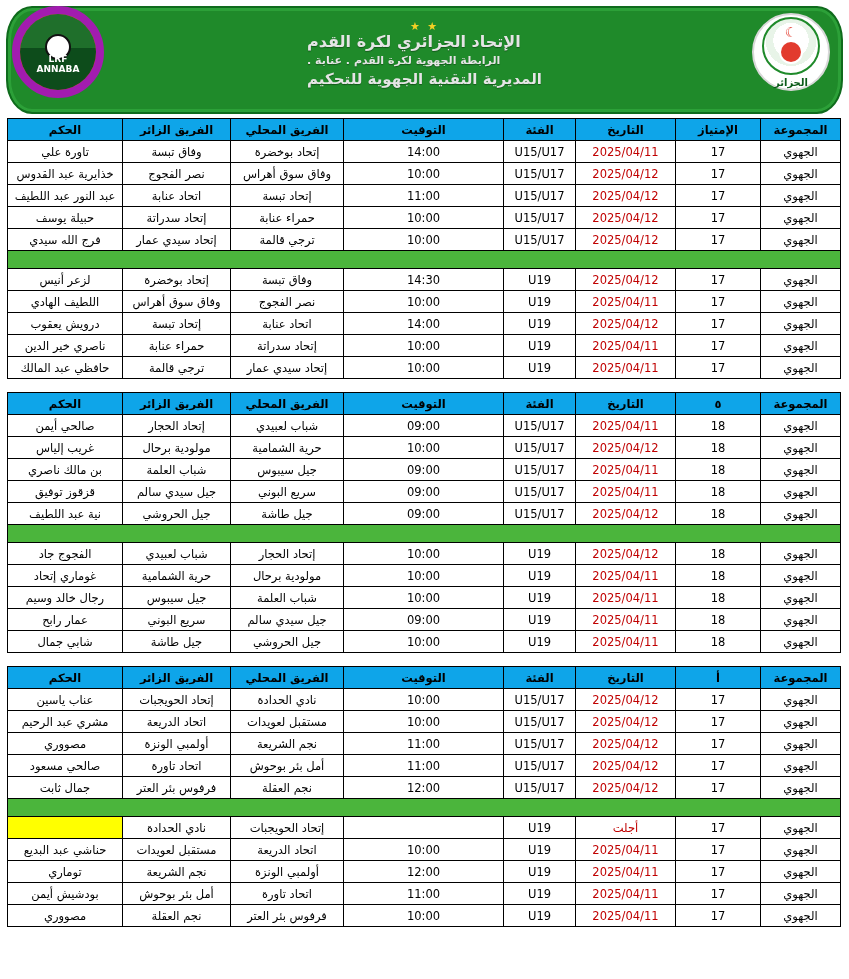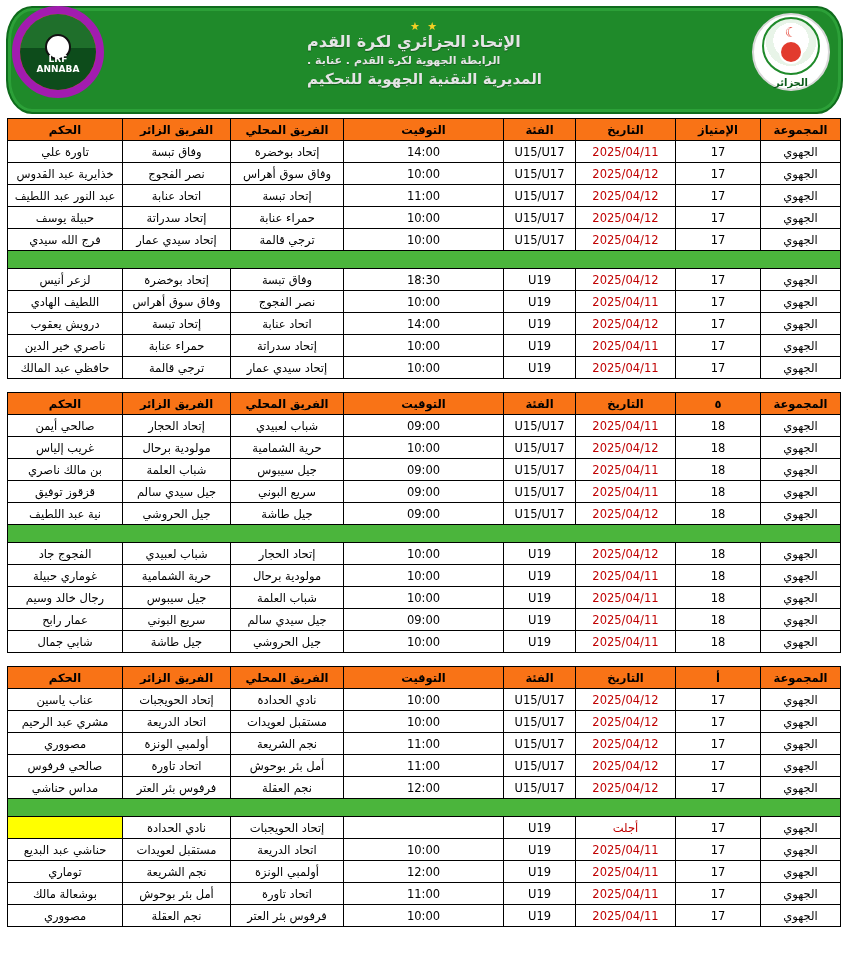--- a/index.html
+++ b/index.html
@@ -108,21 +108,21 @@
   table.sched td{
     border:1px solid #000;
     height:21px;
     font-size:11.5px;
     text-align:center;
     vertical-align:middle;
     padding:0 2px;
     white-space:nowrap;
     overflow:hidden;
   }
-  td.hdr{font-weight:bold;font-size:11.5px;background:#f97316;}
+  td.hdr{font-weight:bold;font-size:11.5px;background:#0ea5e9;}
   td.date{color:#c00000;}
   .col-grp{width:80px;}
   .col-pts{width:85px;}
   .col-date{width:100px;}
   .col-cat{width:72px;}
   .col-time{width:160px;}
   .col-home{width:113px;}
   .col-away{width:108px;}
   .col-ref{width:115px;}
 
@@ -249,21 +249,21 @@
 
       <tr class="green">
         <td colspan="8"></td>
       </tr>
 
       <tr>
         <td>الجهوي</td>
         <td>17</td>
         <td class="date">2025/04/12</td>
         <td>U19</td>
-        <td>18:30</td>
+        <td>14:30</td>
         <td>وفاق تبسة</td>
         <td>إتحاد بوخضرة</td>
         <td>لزعر أنيس</td>
       </tr>
       <tr>
         <td>الجهوي</td>
         <td>17</td>
         <td class="date">2025/04/11</td>
         <td>U19</td>
         <td>10:00</td>
@@ -395,21 +395,21 @@
         <td>الفجوج جاد</td>
       </tr>
       <tr>
         <td>الجهوي</td>
         <td>18</td>
         <td class="date">2025/04/11</td>
         <td>U19</td>
         <td>10:00</td>
         <td>مولودية برحال</td>
         <td>حرية الشمامية</td>
-        <td>غوماري حبيلة</td>
+        <td>غوماري إتحاد</td>
       </tr>
       <tr>
         <td>الجهوي</td>
         <td>18</td>
         <td class="date">2025/04/11</td>
         <td>U19</td>
         <td>10:00</td>
         <td>شباب العلمة</td>
         <td>جيل سيبوس</td>
         <td>رجال خالد وسيم</td>
@@ -493,31 +493,31 @@
         <td>مصووري</td>
       </tr>
       <tr>
         <td>الجهوي</td>
         <td>17</td>
         <td class="date">2025/04/12</td>
         <td>U15/U17</td>
         <td>11:00</td>
         <td>أمل بئر بوحوش</td>
         <td>اتحاد تاورة</td>
-        <td>صالحي فرفوس</td>
+        <td>صالحي مسعود</td>
       </tr>
       <tr>
         <td>الجهوي</td>
         <td>17</td>
         <td class="date">2025/04/12</td>
         <td>U15/U17</td>
         <td>12:00</td>
         <td>نجم العقلة</td>
         <td>فرفوس بئر العتر</td>
-        <td>مداس حناشي</td>
+        <td>جمال ثابت</td>
       </tr>
 
       <tr class="green">
         <td colspan="8"></td>
       </tr>
 
       <tr>
         <td>الجهوي</td>
         <td>17</td>
         <td class="date">أجلت</td>
@@ -548,21 +548,21 @@
         <td>توماري</td>
       </tr>
       <tr>
         <td>الجهوي</td>
         <td>17</td>
         <td class="date">2025/04/11</td>
         <td>U19</td>
         <td>11:00</td>
         <td>اتحاد تاورة</td>
         <td>أمل بئر بوحوش</td>
-        <td>بوشعالة مالك</td>
+        <td>بودشيش أيمن</td>
       </tr>
       <tr>
         <td>الجهوي</td>
         <td>17</td>
         <td class="date">2025/04/11</td>
         <td>U19</td>
         <td>10:00</td>
         <td>فرفوس بئر العتر</td>
         <td>نجم العقلة</td>
         <td>مصووري</td>

